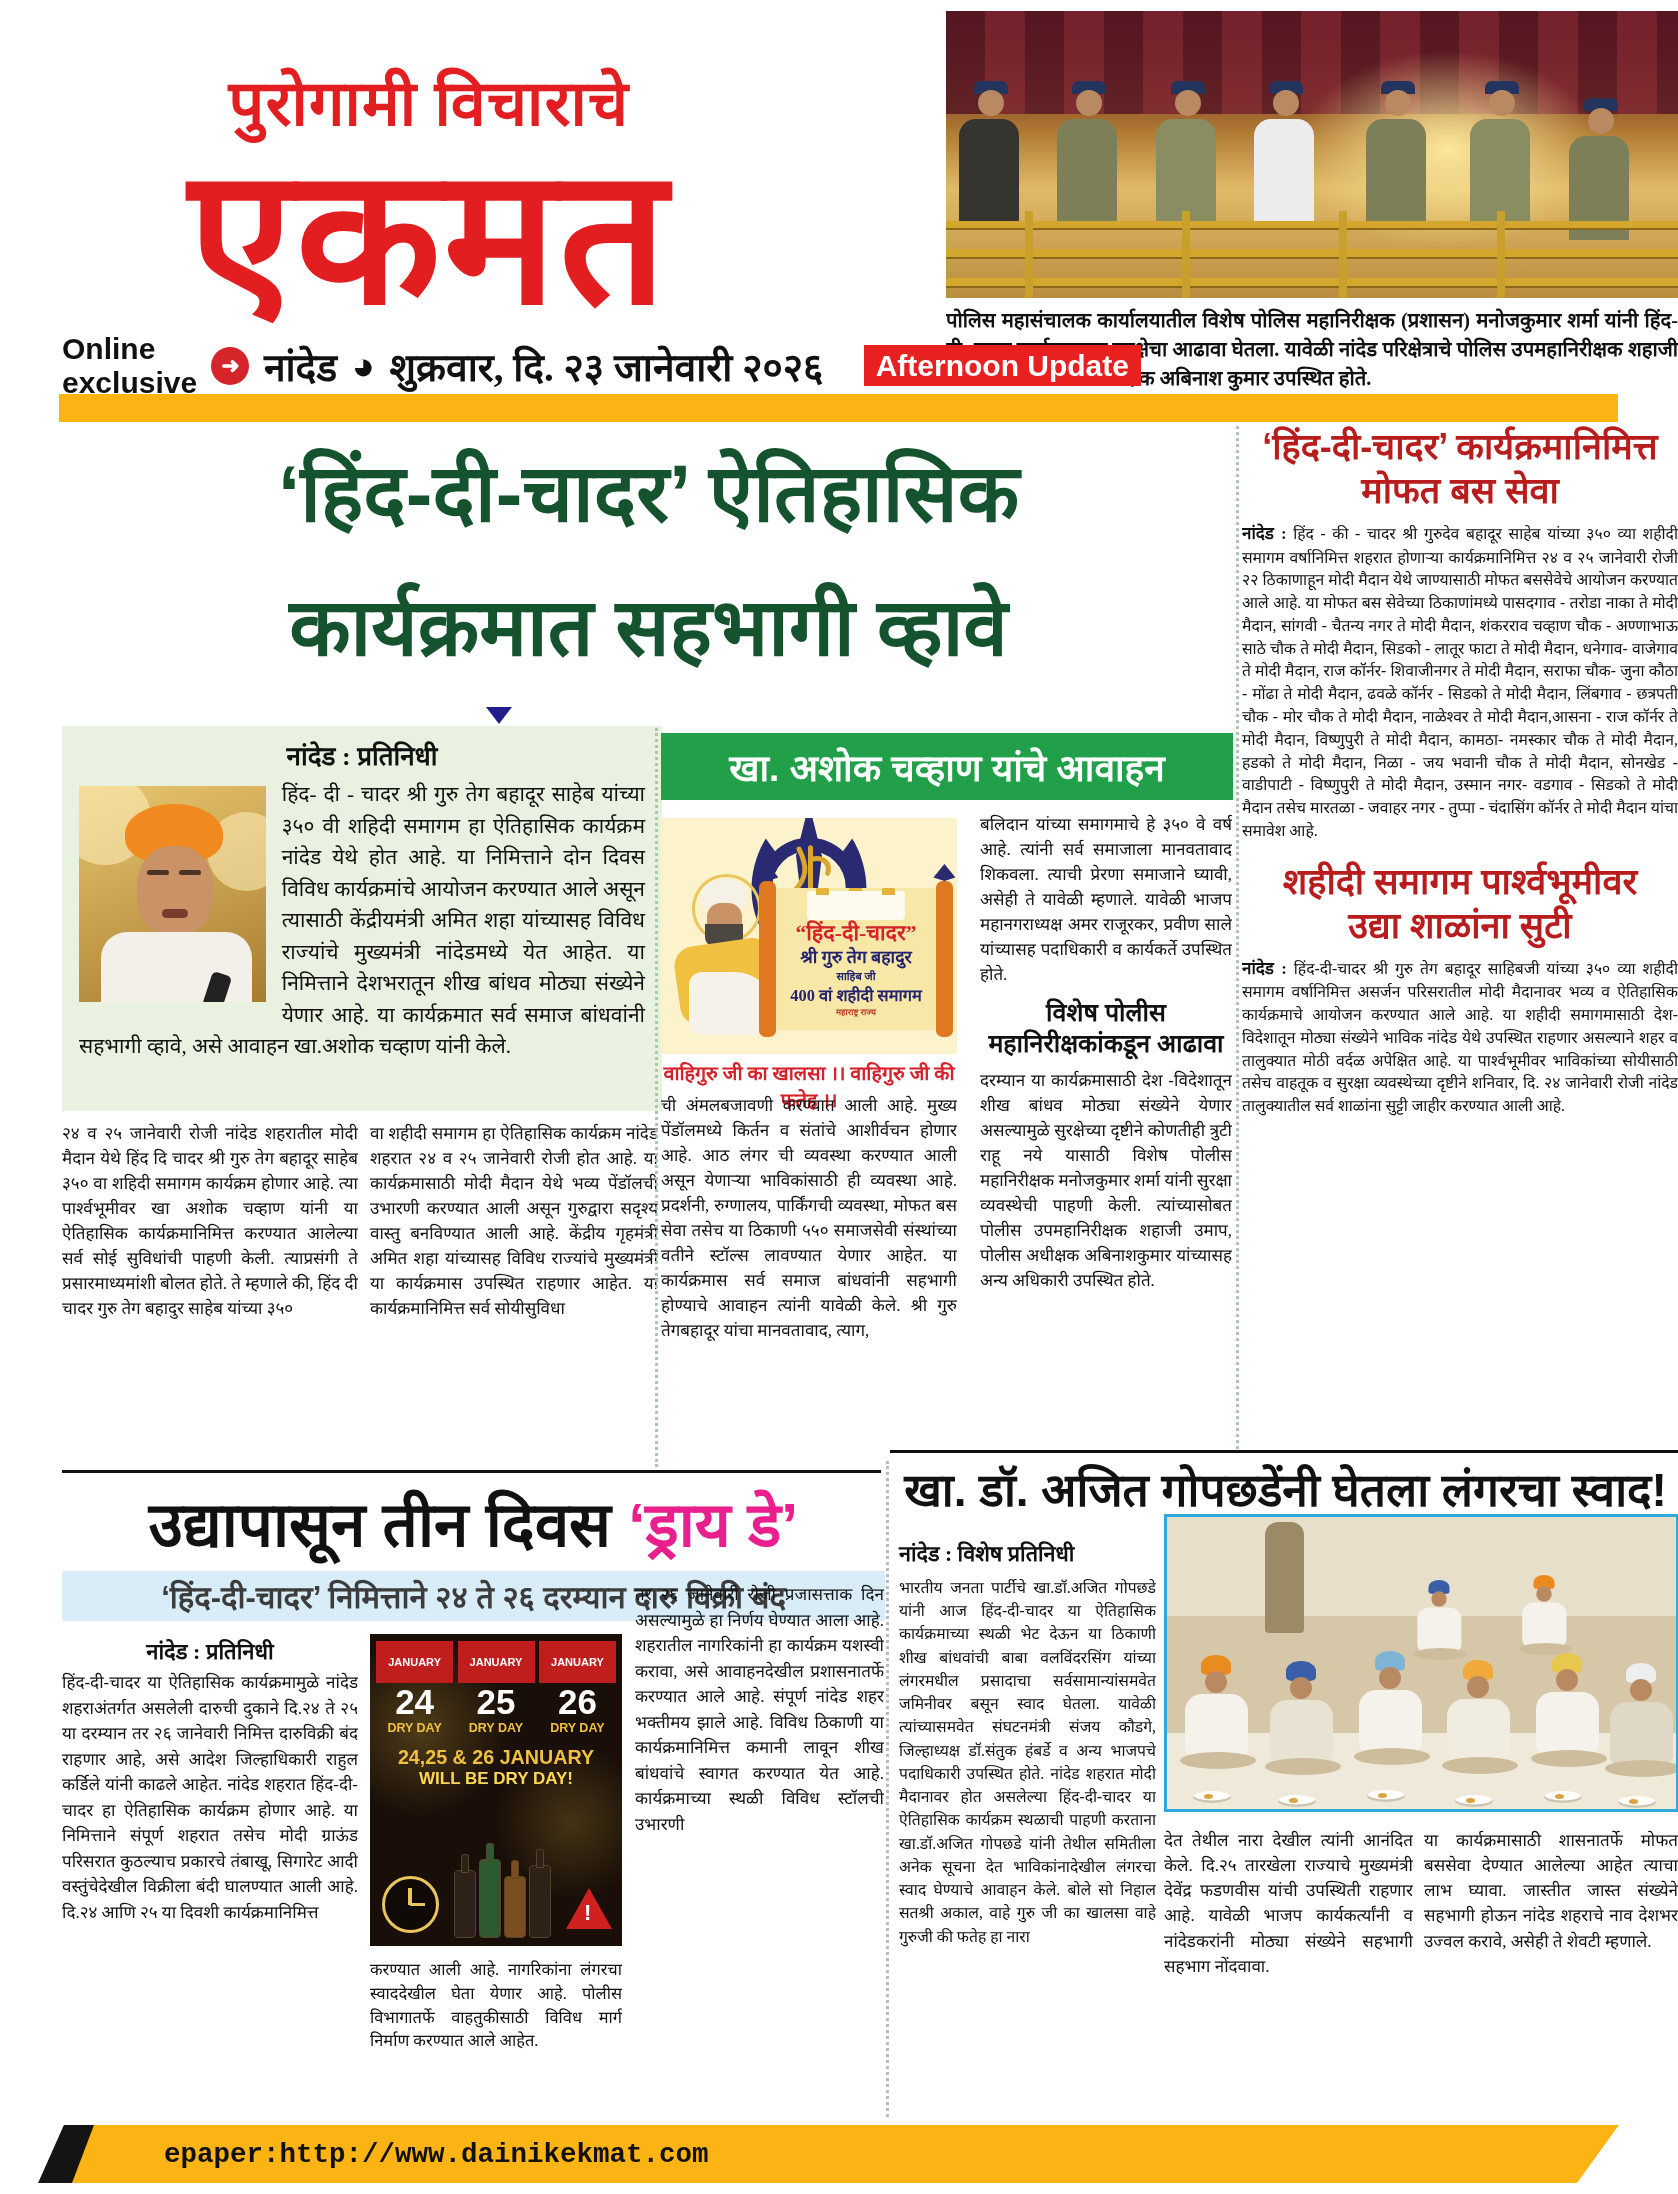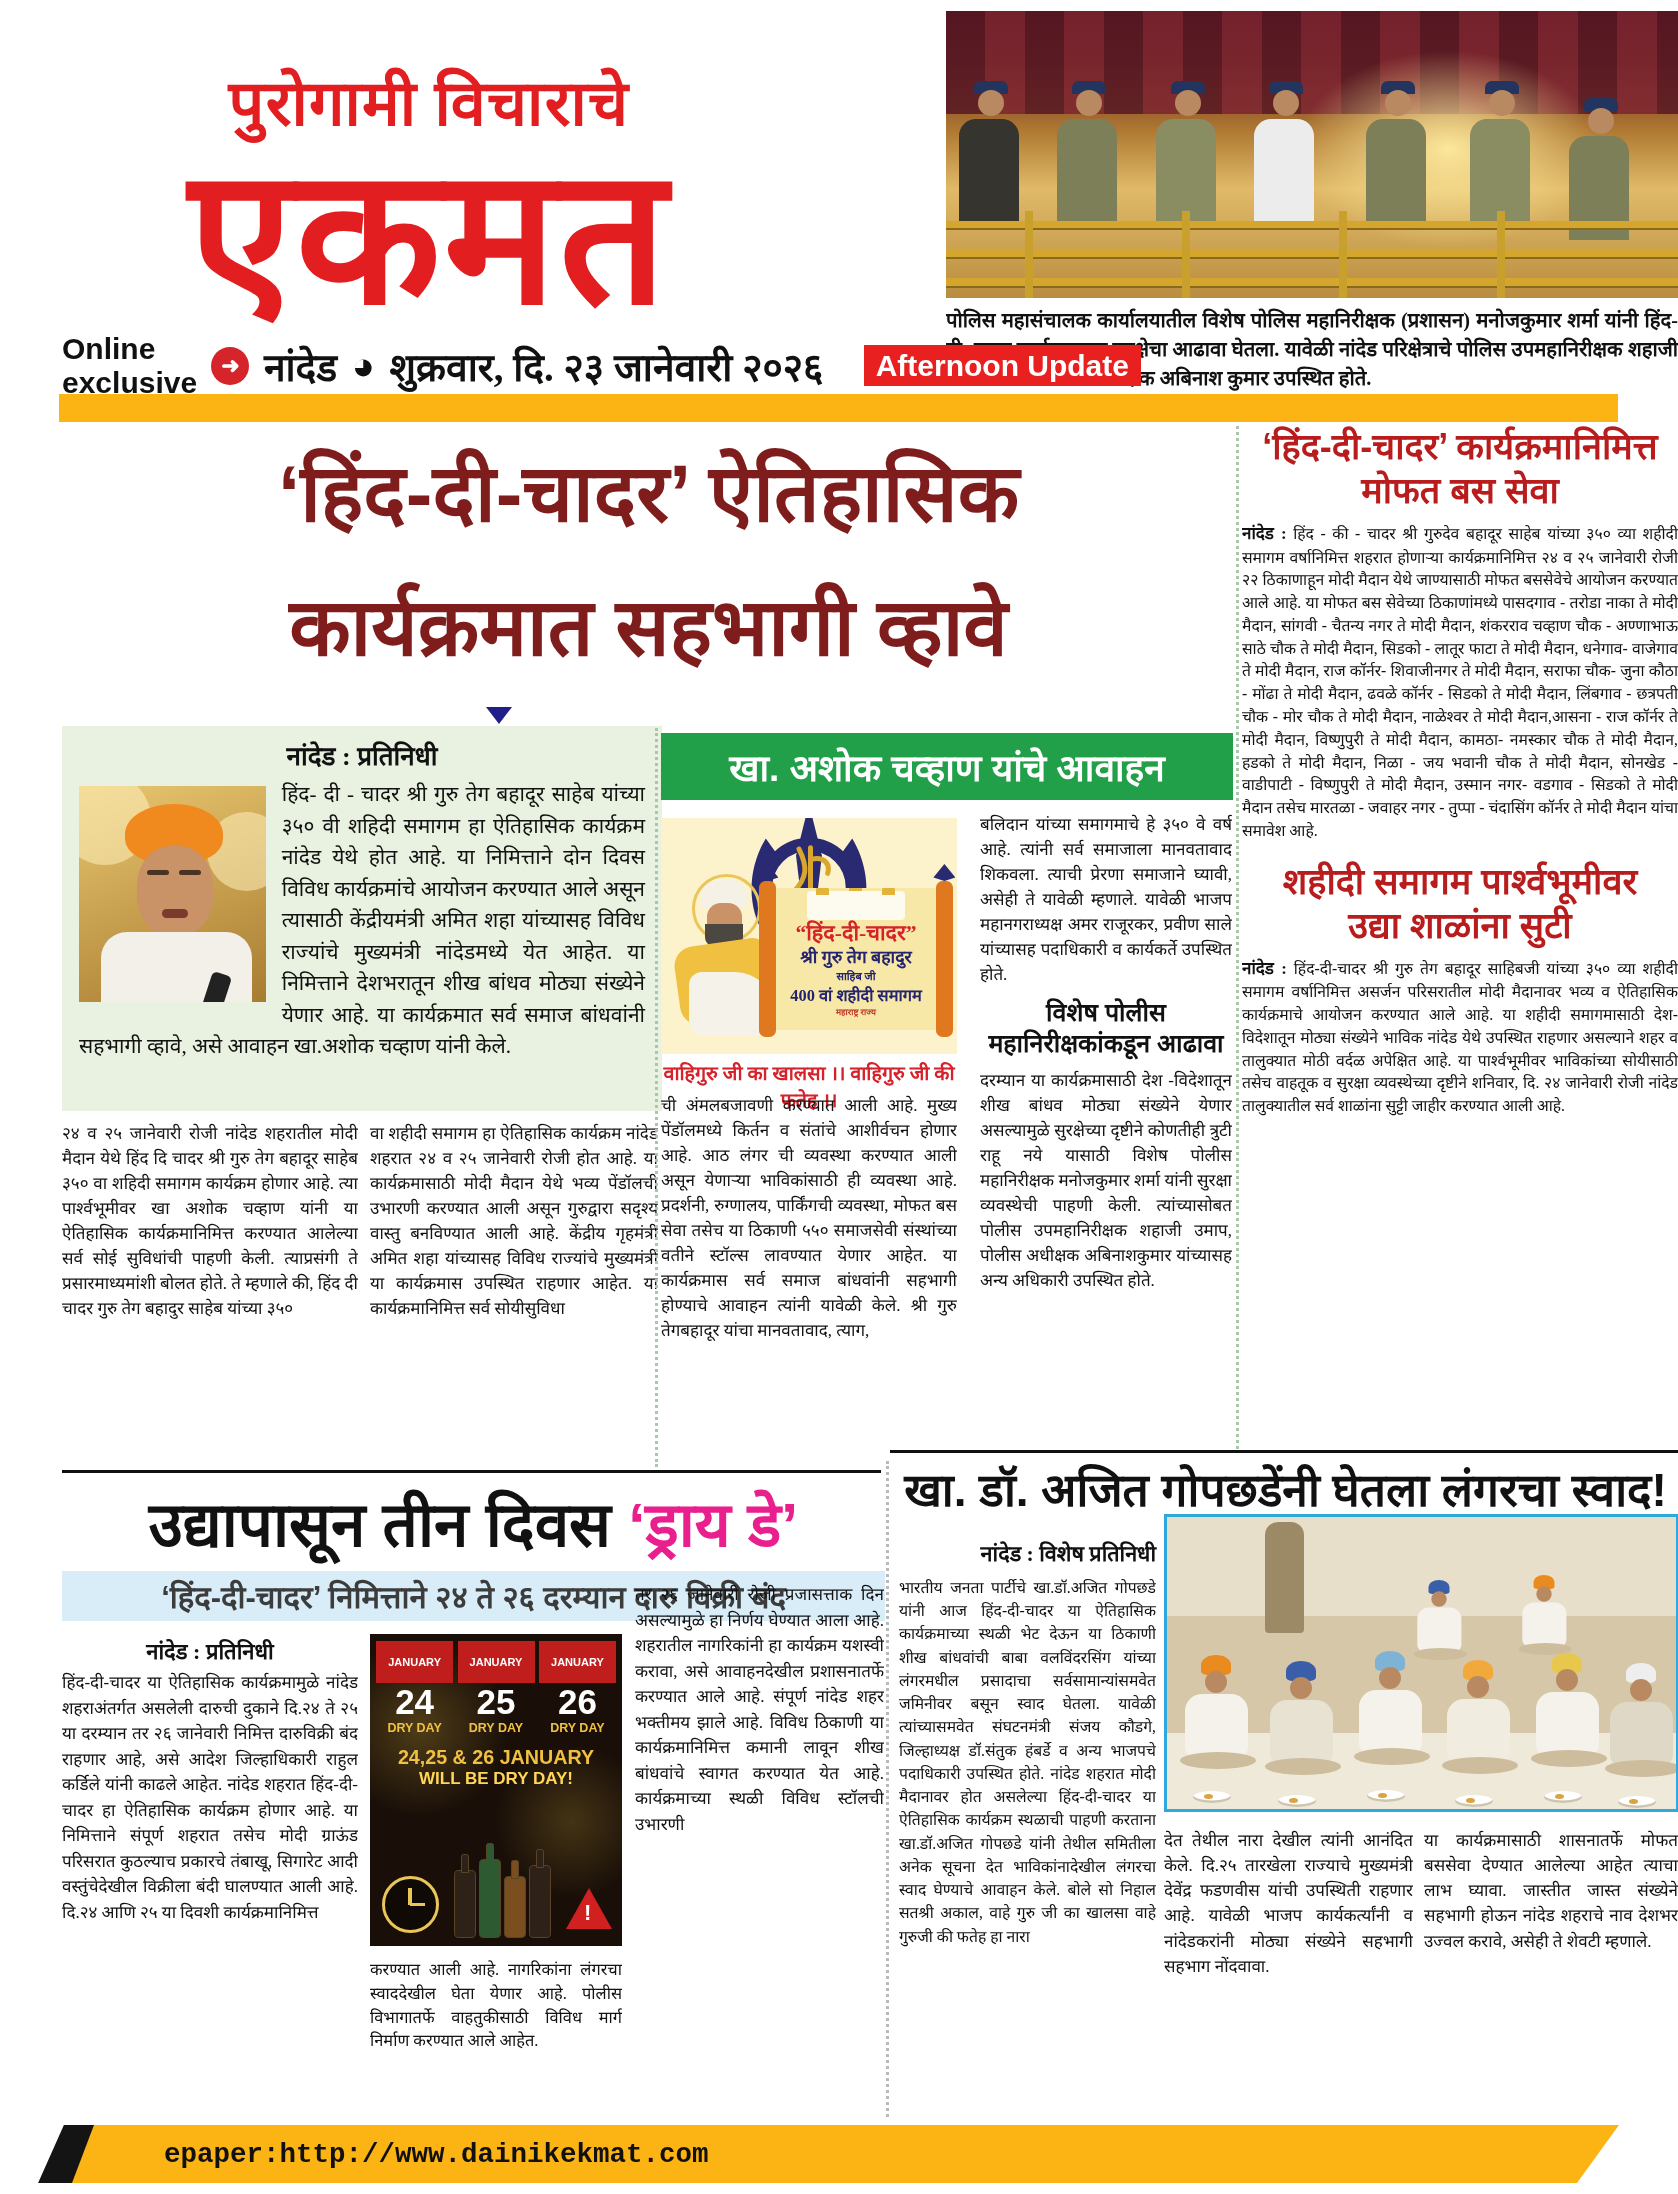--- a/index.html
+++ b/index.html
@@ -37,21 +37,21 @@
   .rpost{position:absolute;top:0;width:7.9px;height:100%;background:#caa02c;}
   .cop{position:absolute;bottom:26%;width:63px;}
   .cop .hd{width:26px;height:26px;border-radius:50%;background:#b98a62;margin:0 auto;}
   .cop .cap{width:34px;height:13px;border-radius:6.6px 6.6px 0 0;background:#23355e;margin:0 auto -3.9px auto;}
   .cop .bd{width:60px;height:104px;border-radius:17px 17px 0 0;background:#7d7f58;margin-top:2.6px;}
   .cop.w .bd{background:#ececec;} .cop.l .bd{background:#8a8c62;} .cop.d .bd{background:#35342e;}
 
   .capTxt{left:946px;top:306px;width:732px;font-size:20.3px;font-weight:700;line-height:1.42;}
 
   
-  .mainhl{left:62px;top:427px;width:1173px;text-align:center;color:#7f1d1d;
+  .mainhl{left:62px;top:427px;width:1173px;text-align:center;color:#14532d;
           font-family:"Liberation Sans",sans-serif;font-weight:900;font-size:80px;line-height:1.68;}
   .tri{left:486px;top:707px;width:0;height:0;border-left:13px solid transparent;
        border-right:13px solid transparent;border-top:17px solid #201e8a;}
 
   
   .gbox{left:62px;top:726px;width:600px;height:385px;background:#e9f1e0;padding:10.5px 17px;
         box-sizing:border-box;overflow:hidden;}
   .gbox .by{text-align:center;font-weight:700;font-size:26px;margin-bottom:6.6px;}
   .gbox .tx{font-size:21px;line-height:1.5;text-align:justify;}
   .chv{float:left;width:187px;height:216px;margin:6.6px 15.7px 3.9px 0;position:relative;overflow:hidden;
@@ -148,21 +148,21 @@
   .clock{position:absolute;left:11.8px;bottom:5.2px;width:51px;height:51px;border-radius:50%;border:3.3px solid #e9c55a;background:#0f0a06;}
   .clock .h1{position:absolute;left:23.6px;top:9.2px;width:3.3px;height:17px;background:#e9c55a;}
   .clock .h2{position:absolute;left:25px;top:23.6px;width:15.7px;height:3.3px;background:#e9c55a;}
   .warn{position:absolute;right:10.5px;bottom:9.2px;width:0;height:0;border-left:23.6px solid transparent;
         border-right:23.6px solid transparent;border-bottom:41px solid #d02020;}
   .warn span{position:absolute;left:-4.6px;top:11.8px;color:#fff;font-size:22px;font-weight:900;}
 
   
   .lghl{left:893px;top:1457px;width:785px;text-align:center;font-family:"Liberation Sans",sans-serif;
         font-weight:900;font-size:46px;white-space:nowrap;overflow:hidden;}
-  .lgby{left:899px;top:1538px;width:257px;text-align:right;font-weight:700;font-size:21.6px;}
+  .lgby{left:899px;top:1538px;width:257px;text-align:left;font-weight:700;font-size:21.6px;}
   .lgc1{left:899px;top:1576px;width:257px;height:498px;font-size:15.7px;line-height:1.48;}
   .lgc2{left:1164px;top:1828px;width:249px;height:257px;font-size:17px;line-height:1.48;}
   .lgc3{left:1424px;top:1828px;width:254px;height:257px;font-size:17px;line-height:1.48;}
 
   .lphoto{left:1164px;top:1514px;width:515px;height:298px;border:3.3px solid #2fa8dd;box-sizing:border-box;
           overflow:hidden;background:linear-gradient(180deg,#e8dfcb 0 34%,#d6c7a8 34% 100%);}
   .sheet{position:absolute;left:0;bottom:0;width:100%;height:26%;background:#efe9da;}
   .sit{position:absolute;width:72px;}
   .sit .tur2{width:30px;height:19.7px;border-radius:50% 50% 20% 20%;margin:0 auto -3.9px auto;}
   .sit .hd2{width:22px;height:22px;border-radius:50%;background:#b98a62;margin:0 auto;}

